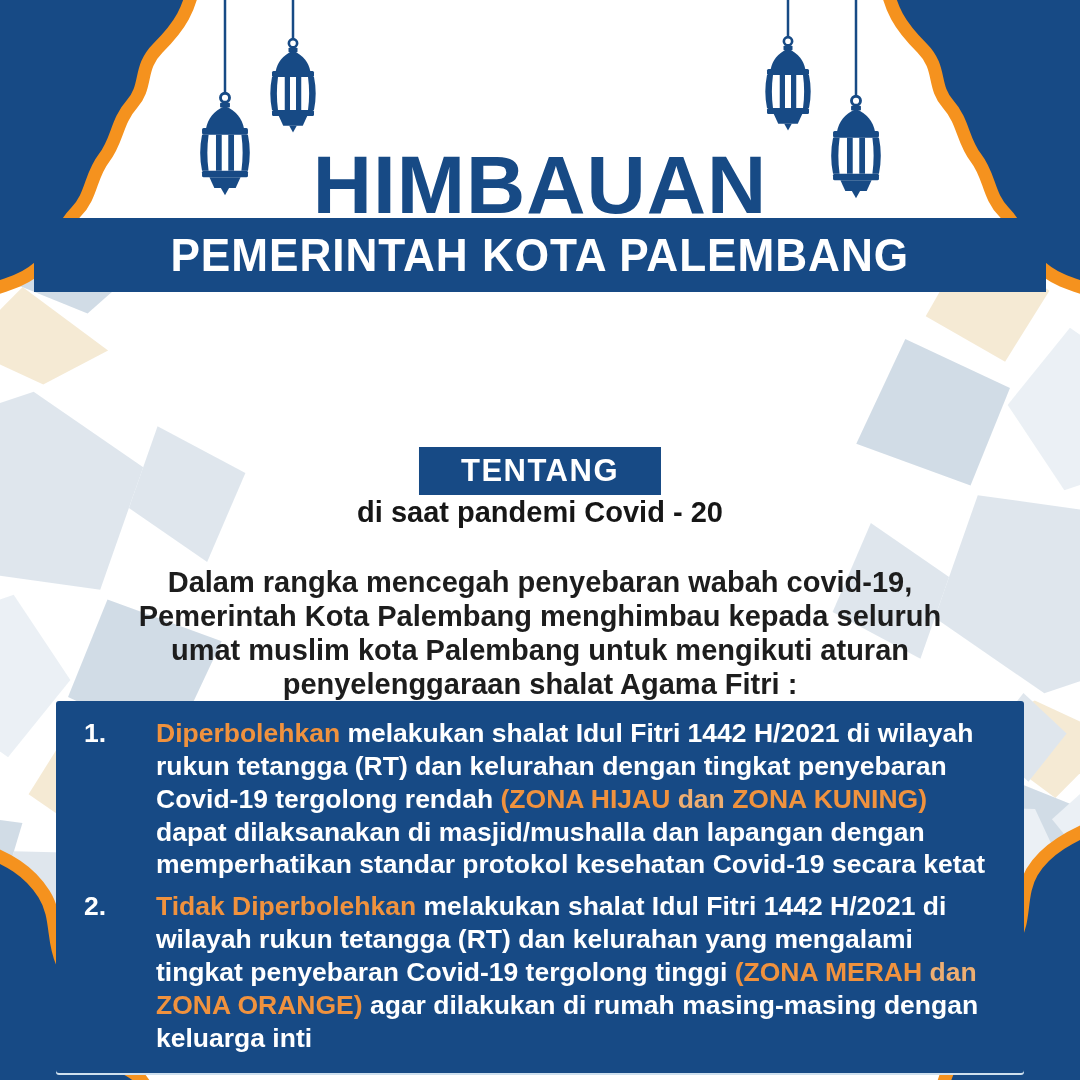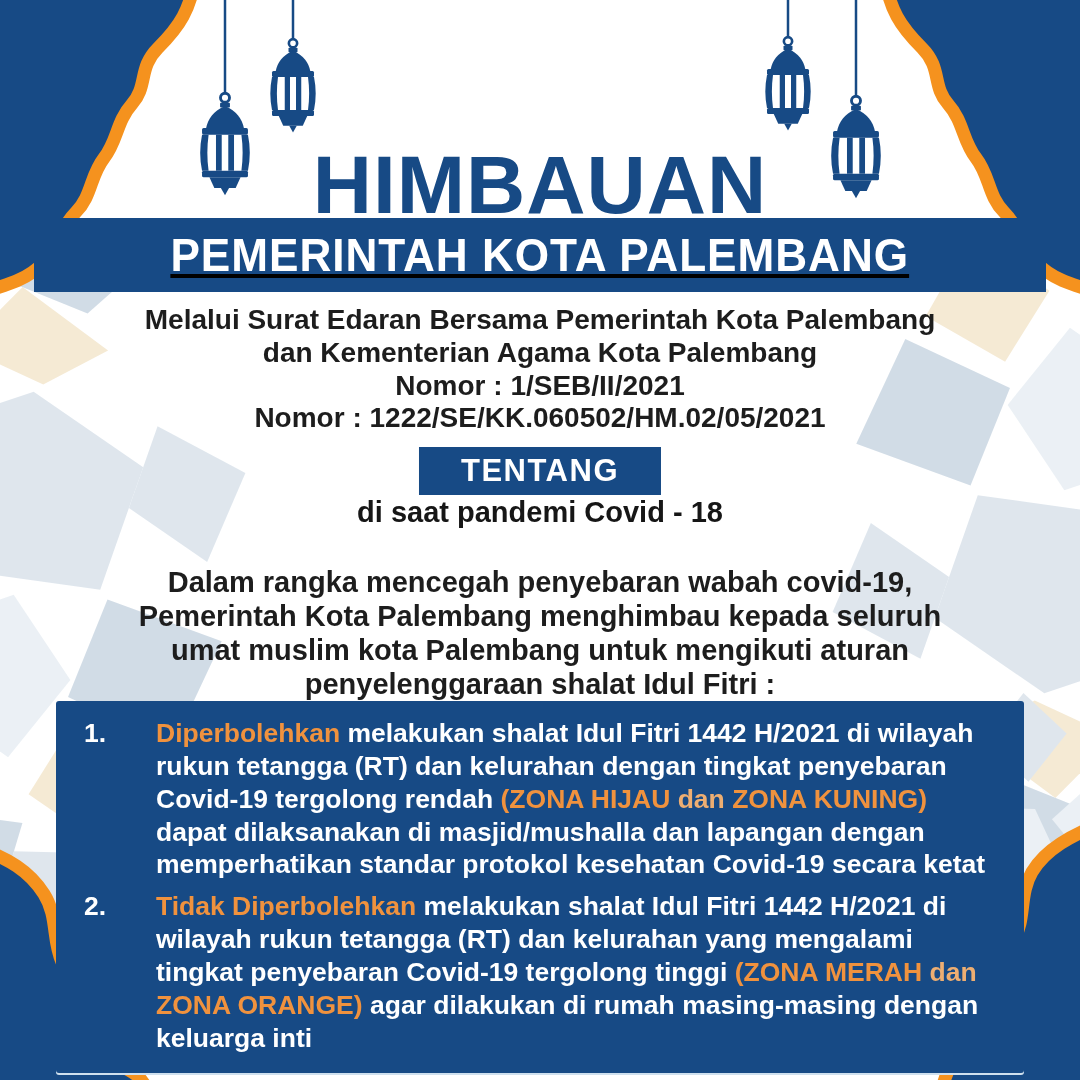--- a/index.html
+++ b/index.html
@@ -20,21 +20,21 @@
 
   
   .content{position:absolute;inset:0;z-index:2;}
   .page-title{
     position:absolute;top:108px;left:0;width:100%;text-align:center;
     color:var(--navy);font-size:82px;font-weight:700;letter-spacing:1px;line-height:1;margin-top:36px;
   }
   .banner{
     position:absolute;top:218px;left:50%;transform:translateX(-50%);
     width:1012px;height:74px;background:var(--navy);
-    display:flex;align-items:center;justify-content:center;text-decoration:underline;
+    display:flex;align-items:center;justify-content:center;
   }
   .banner span{
     color:#ffffff;font-size:46px;font-weight:700;letter-spacing:1px;
     transform:scaleX(.96);white-space:nowrap;
   }
   .intro-block{
     position:absolute;top:304px;left:0;width:100%;text-align:center;
     color:var(--ink);font-size:28px;font-weight:700;line-height:1.17;
   }
   .tentang-badge{
@@ -124,34 +124,28 @@
   </svg>
 
   <div class="content">
 
     <div class="page-title">HIMBAUAN</div>
 
     <div class="banner">
       <span>PEMERINTAH KOTA PALEMBANG</span>
     </div>
 
-    <div class="intro-block">
-      <div>Melalui Surat Edaran Bersama Pemerintah Kota Palembang</div>
-      <div>dan Kementerian Agama Kota Palembang</div>
-      <div>Nomor : 1/SEB/II/2021</div>
-      <div>Nomor : 1222/SE/KK.060502/HM.02/05/2021</div>
-    </div>
 
     <div class="tentang-badge">TENTANG</div>
 
     <div class="subject-block">
-      <div>di saat pandemi Covid - 18</div>
+      <div>di saat pandemi Covid - 20</div>
     </div>
 
-    <div class="intro-paragraph">Dalam rangka mencegah penyebaran wabah covid-19, Pemerintah Kota Palembang menghimbau kepada seluruh umat muslim kota Palembang untuk mengikuti aturan penyelenggaraan shalat Idul Fitri :</div>
+    <div class="intro-paragraph">Dalam rangka mencegah penyebaran wabah covid-19, Pemerintah Kota Palembang menghimbau kepada seluruh umat muslim kota Palembang untuk mengikuti aturan penyelenggaraan shalat Agama Fitri :</div>
 
     <div class="rules-box">
       <div class="rule-item">
         <div class="rule-number">1.</div>
         <div class="rule-text"><span class="seg-highlight">Diperbolehkan</span><span class="seg-normal"> melakukan shalat Idul Fitri 1442 H/2021 di wilayah rukun tetangga (RT) dan kelurahan dengan tingkat penyebaran Covid-19 tergolong rendah </span><span class="seg-highlight">(ZONA HIJAU </span><span class="seg-highlight-soft">dan</span><span class="seg-highlight"> ZONA KUNING)</span><span class="seg-normal"> dapat dilaksanakan di masjid/mushalla dan lapangan dengan memperhatikan standar protokol kesehatan Covid-19 secara ketat</span></div>
       </div>
       <div class="rule-item">
         <div class="rule-number">2.</div>
         <div class="rule-text"><span class="seg-highlight">Tidak Diperbolehkan</span><span class="seg-normal"> melakukan shalat Idul Fitri 1442 H/2021 di wilayah rukun tetangga (RT) dan kelurahan yang mengalami tingkat penyebaran Covid-19 tergolong tinggi </span><span class="seg-highlight">(ZONA MERAH </span><span class="seg-highlight-soft">dan</span><span class="seg-highlight"> ZONA ORANGE)</span><span class="seg-normal"> agar dilakukan di rumah masing-masing dengan keluarga inti</span></div>
       </div>

